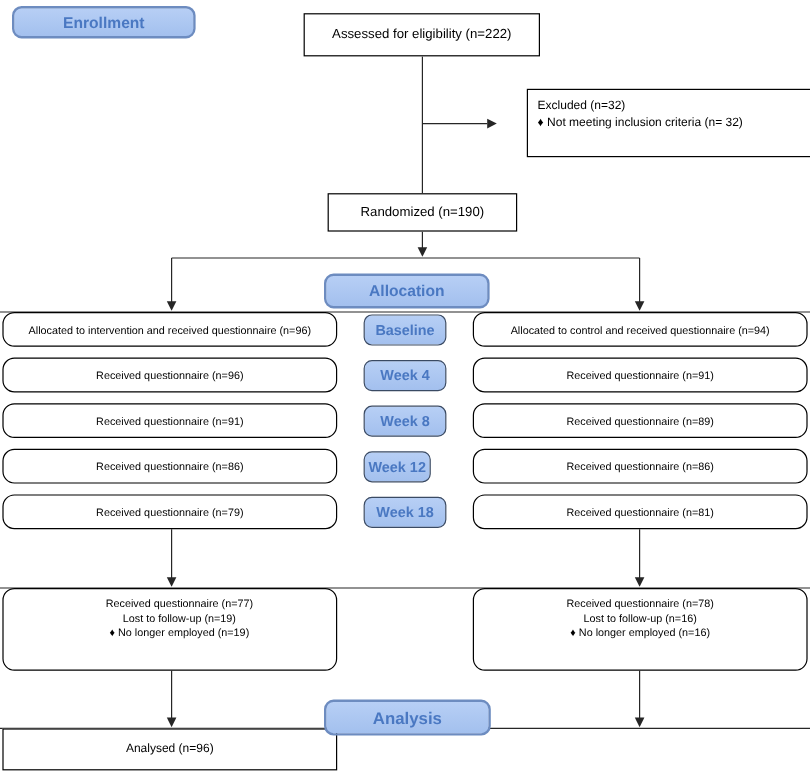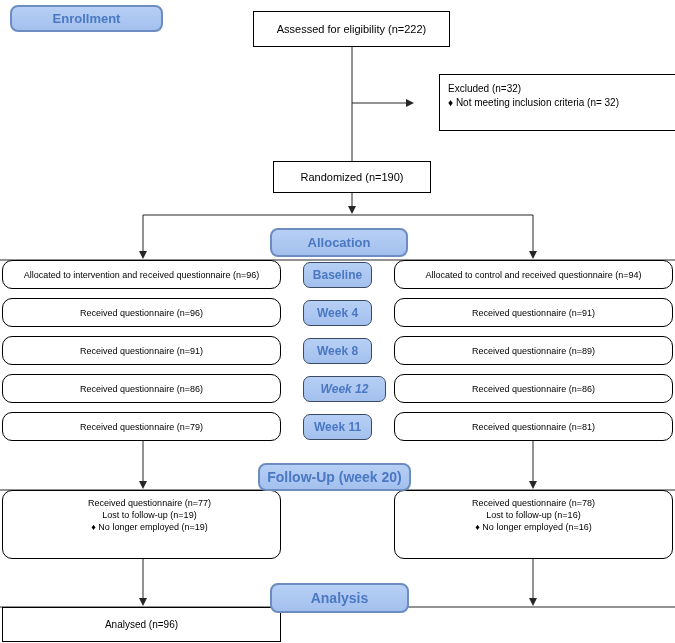--- a/index.html
+++ b/index.html
@@ -84,24 +84,23 @@
 
   <div class="wbox fs9" style="left:394px;top:260px;width:279px;height:29px;">Allocated to control and received questionnaire (n=94)</div>
   <div class="wbox fs9" style="left:394px;top:298px;width:279px;height:29px;">Received questionnaire (n=91)</div>
   <div class="wbox fs9" style="left:394px;top:336px;width:279px;height:29px;">Received questionnaire (n=89)</div>
   <div class="wbox fs9" style="left:394px;top:374px;width:279px;height:29px;">Received questionnaire (n=86)</div>
   <div class="wbox fs9" style="left:394px;top:412px;width:279px;height:29px;">Received questionnaire (n=81)</div>
 
   <div class="blue small" style="left:303px;top:262px;width:69px;height:26px;">Baseline</div>
   <div class="blue small" style="left:303px;top:300px;width:69px;height:26px;">Week 4</div>
   <div class="blue small" style="left:303px;top:338px;width:69px;height:26px;">Week 8</div>
-  <div class="blue small" style="left:303px;top:376px;width:83px;height:26px;font-style:italic;">Week 12</div>
-  <div class="blue small" style="left:303px;top:414px;width:69px;height:26px;">Week 11</div>
+  <div class="blue small" style="left:303px;top:376px;width:56px;height:26px;">Week 12</div>
+  <div class="blue small" style="left:303px;top:414px;width:69px;height:26px;">Week 18</div>
 
-  <div class="blue big" style="left:258px;top:463px;width:153px;height:28px;font-size:14px;">Follow-Up (week 20)</div>
 
   <div class="wbox topalign fs9 lines" style="left:2px;top:490px;width:279px;height:69px;padding-top:6px;padding-left:16px;">
     <div>
       <div>Received questionnaire (n=77)</div>
       <div>Lost to follow-up (n=19)</div>
       <div>♦ No longer employed (n=19)</div>
     </div>
   </div>
 
   <div class="wbox topalign fs9 lines" style="left:394px;top:490px;width:279px;height:69px;padding-top:6px;">

